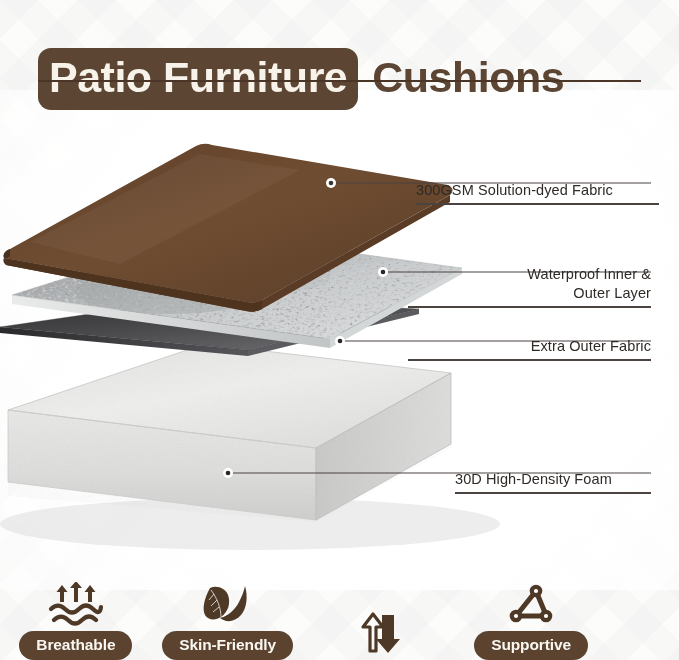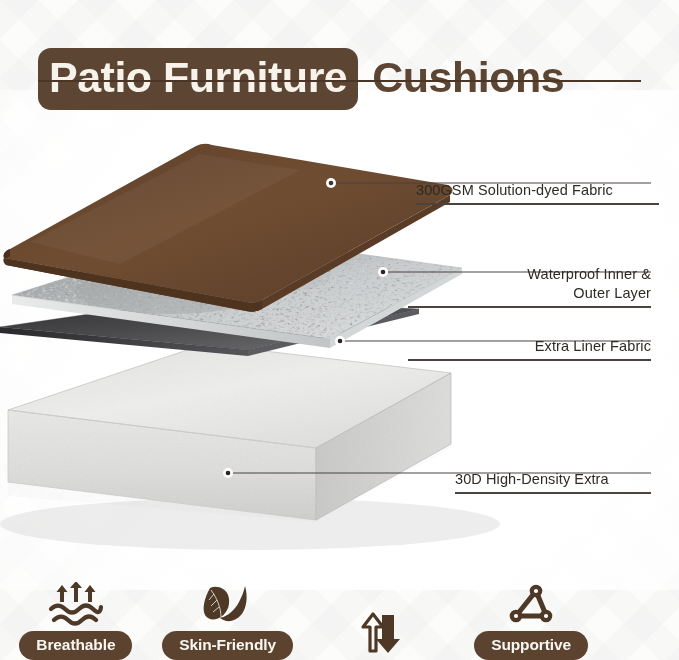--- a/index.html
+++ b/index.html
@@ -314,26 +314,26 @@
     <span class="rule"></span>
   </div>
 
   <div class="callout" id="callout-2">
     <span>Waterproof Inner  &amp;
 Outer Layer</span>
     <span class="rule"></span>
   </div>
 
   <div class="callout" id="callout-3">
-    <span>Extra Liner Fabric</span>
+    <span>Extra Outer Fabric</span>
     <span class="rule"></span>
   </div>
 
   <div class="callout" id="callout-4">
-    <span>30D High-Density Extra</span>
+    <span>30D High-Density Foam</span>
     <span class="rule"></span>
   </div>
 
   <div id="features">
 
     <div class="feature">
       <div class="feature-icon">
         <svg width="58" height="44" viewBox="0 0 58 44" xmlns="http://www.w3.org/2000/svg">
           <g fill="#4e3826">
             <path d="M13 20 L13 10 L9.5 10 L15 3 L20.5 10 L17 10 L17 20 Z"></path>

